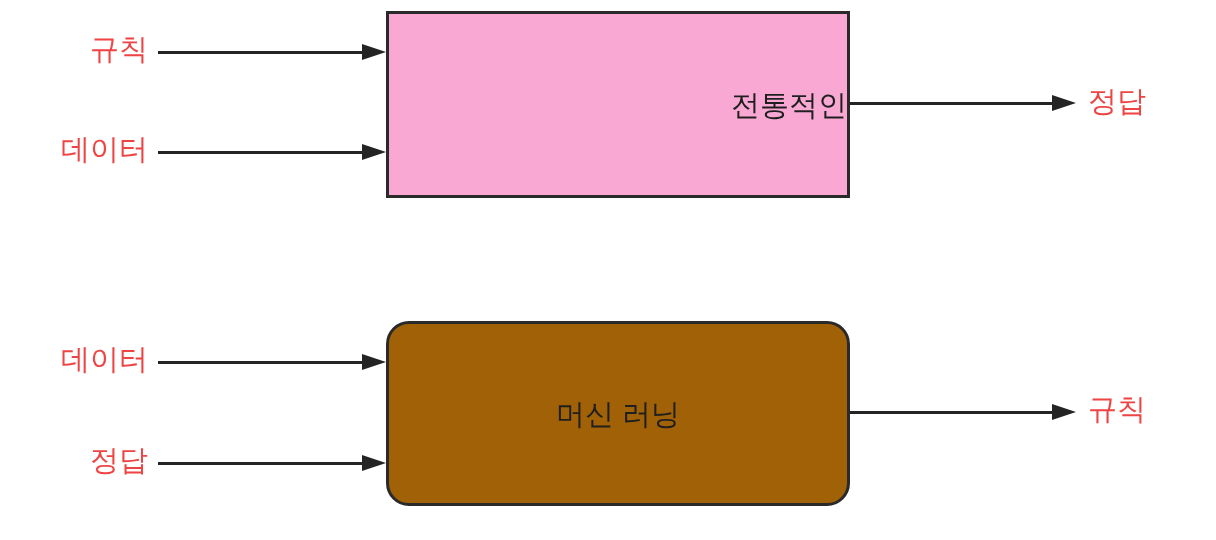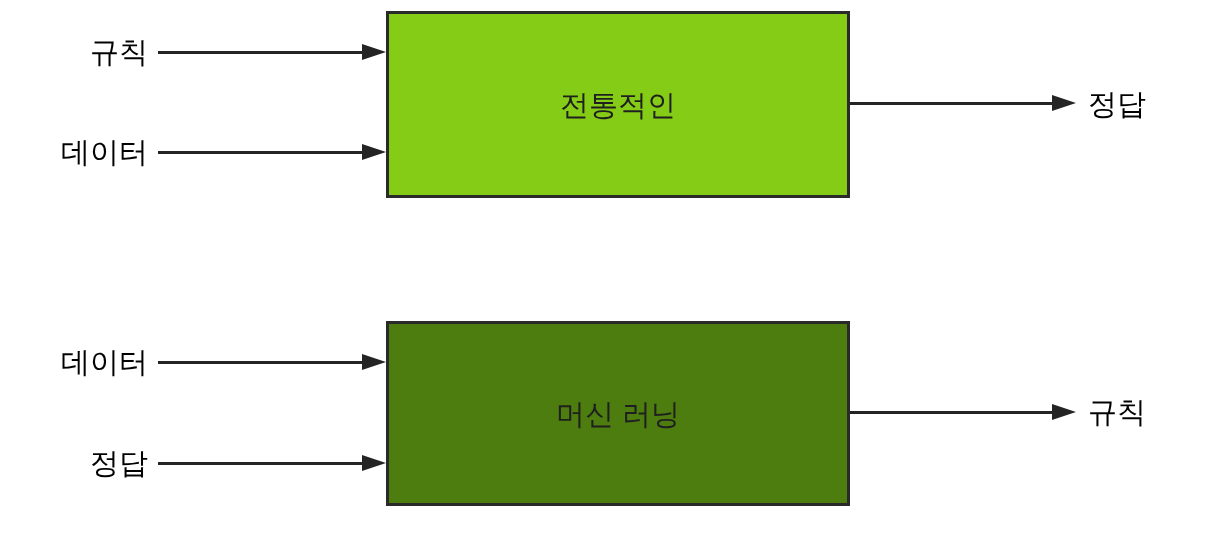--- a/index.html
+++ b/index.html
@@ -13,22 +13,23 @@
     width: 1216px;
     height: 540px;
     background: #ffffff;
     overflow: hidden;
   }
   .io-label {
     position: absolute;
     height: 40px;
     line-height: 40px;
     font-size: 29px;
-    color: #000000;
+    color: #ef4444;
     white-space: nowrap;
+    font-family: Liberation Mono, monospace;
   }
   .io-label.left {
     left: 28px;
     width: 120px;
     text-align: right;
   }
   .io-label.right {
     left: 1088px;
     text-align: left;
   }
@@ -82,21 +83,21 @@
     <div class="shaft"></div>
     <div class="head"></div>
   </div>
 
   <div class="io-label left" style="top: 132px;">데이터</div>
   <div class="arrow" style="left: 158px; top: 143px; width: 228px;">
     <div class="shaft"></div>
     <div class="head"></div>
   </div>
 
-  <div class="process-box box-top" style="background: #84cc16;">
+  <div class="process-box box-top" style="background: #f9a8d4; align-items: flex-end;">
     <span>전통적인</span>
   </div>
 
   <div class="arrow" style="left: 850px; top: 94px; width: 226px;">
     <div class="shaft"></div>
     <div class="head"></div>
   </div>
   <div class="io-label right" style="top: 84px;">정답</div>
 
   <div class="io-label left" style="top: 342px;">데이터</div>
@@ -104,21 +105,21 @@
     <div class="shaft"></div>
     <div class="head"></div>
   </div>
 
   <div class="io-label left" style="top: 443px;">정답</div>
   <div class="arrow" style="left: 158px; top: 454px; width: 228px;">
     <div class="shaft"></div>
     <div class="head"></div>
   </div>
 
-  <div class="process-box box-bottom" style="background: #4d7c0f;">
+  <div class="process-box box-bottom" style="background: #a16207; border-radius: 23px;">
     <span>머신 러닝</span>
   </div>
 
   <div class="arrow" style="left: 850px; top: 403px; width: 226px;">
     <div class="shaft"></div>
     <div class="head"></div>
   </div>
   <div class="io-label right" style="top: 392px;">규칙</div>
 
 </div>

